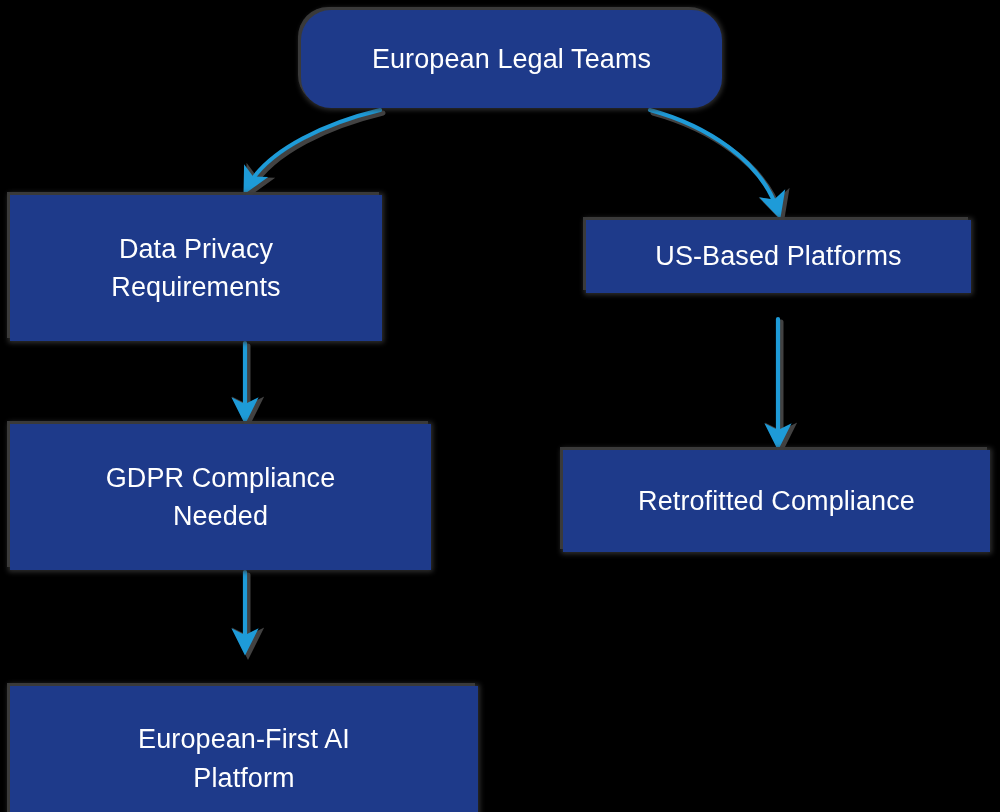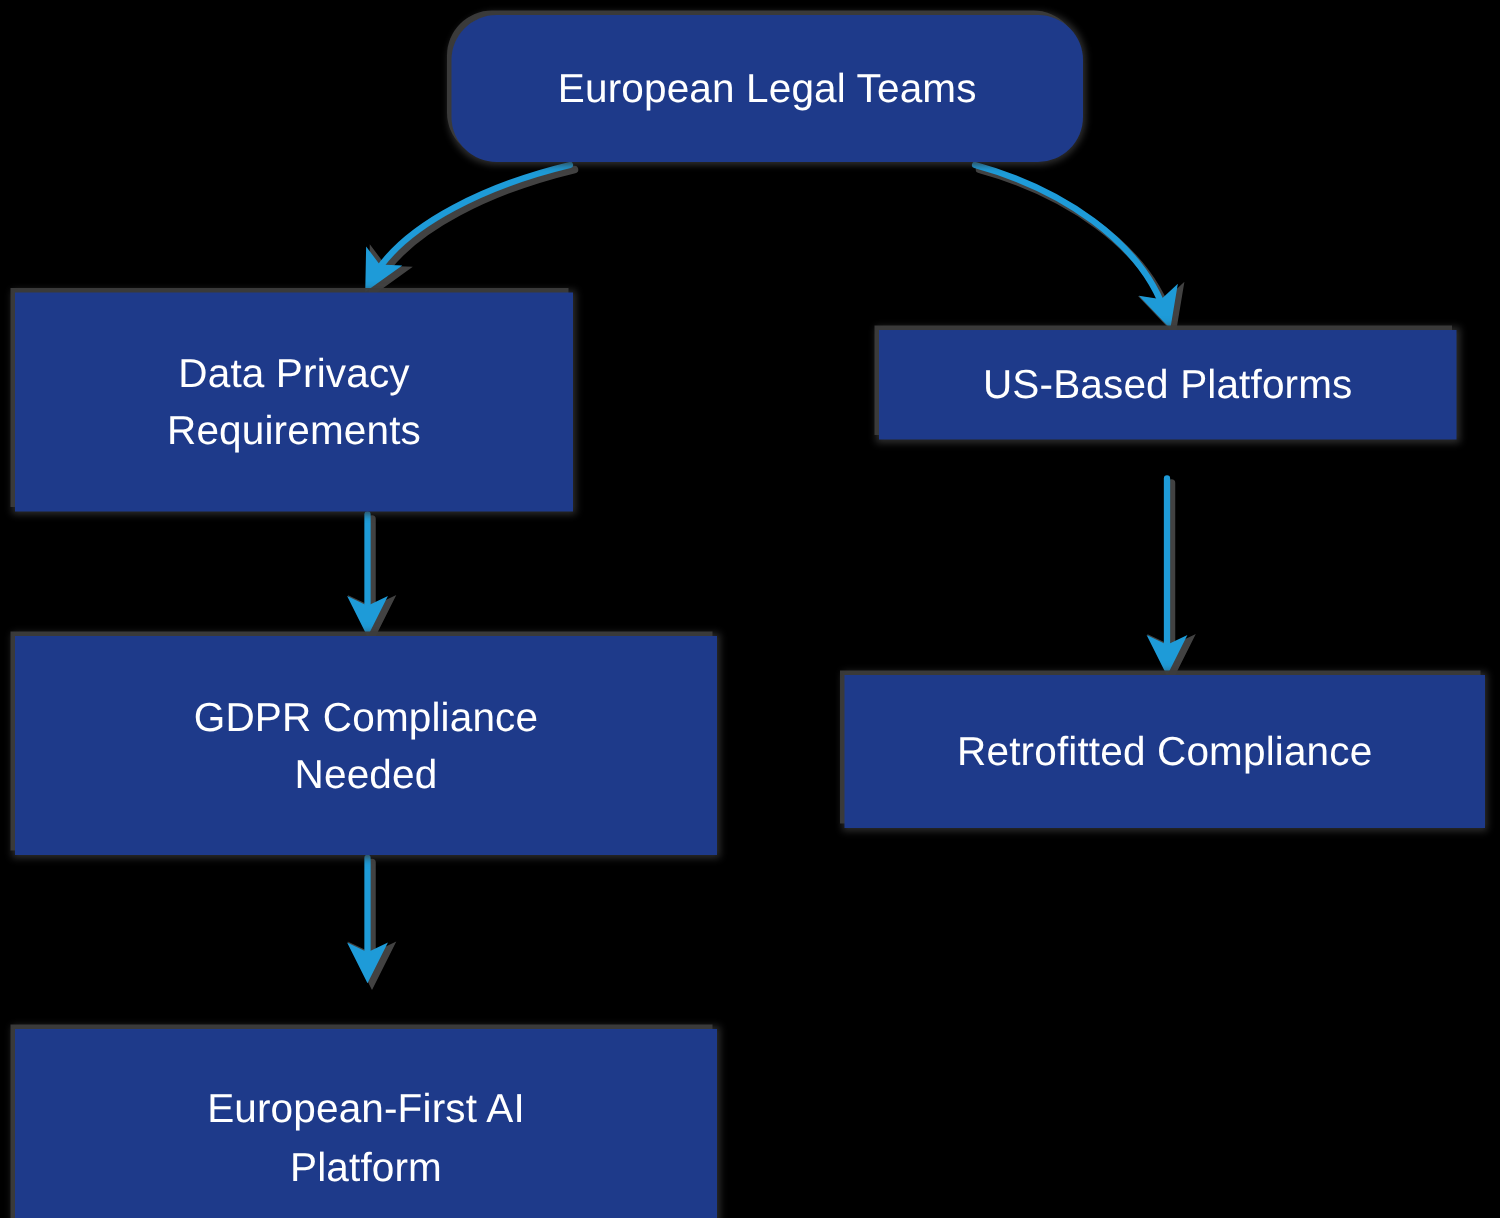--- a/index.html
+++ b/index.html
@@ -38,21 +38,21 @@
     line-height: 1.42;
     letter-spacing: 0.1px;
     white-space: pre-line;
     box-shadow: -3px -3px 0 0 rgba(60,60,60,0.95),
                  0 0 5px 2px rgba(55,55,55,0.85);
     z-index: 2;
   }
   .node-n1 { left: 301px; top: 10px;  width: 421px; height: 98px; border-radius: 30px;  }
   .node-n2 { left: 10px;  top: 195px; width: 372px; height: 146px; }
   .node-n3 { left: 586px; top: 220px; width: 385px; height: 73px;  }
-  .node-n4 { left: 10px;  top: 424px; width: 468px; height: 146px; }
+  .node-n4 { left: 10px;  top: 424px; width: 421px; height: 146px; }
   .node-n5 { left: 563px; top: 450px; width: 427px; height: 102px;  }
   .node-n6 { left: 10px;  top: 655px; width: 468px; height: 145px; margin-top: 31px; }
 </style>
 </head>
 <body>
 
 <div id="canvas">
 
   <svg id="edge-layer" viewBox="0 0 1000 812" width="1000" height="812" xmlns="http://www.w3.org/2000/svg">
     <defs>

